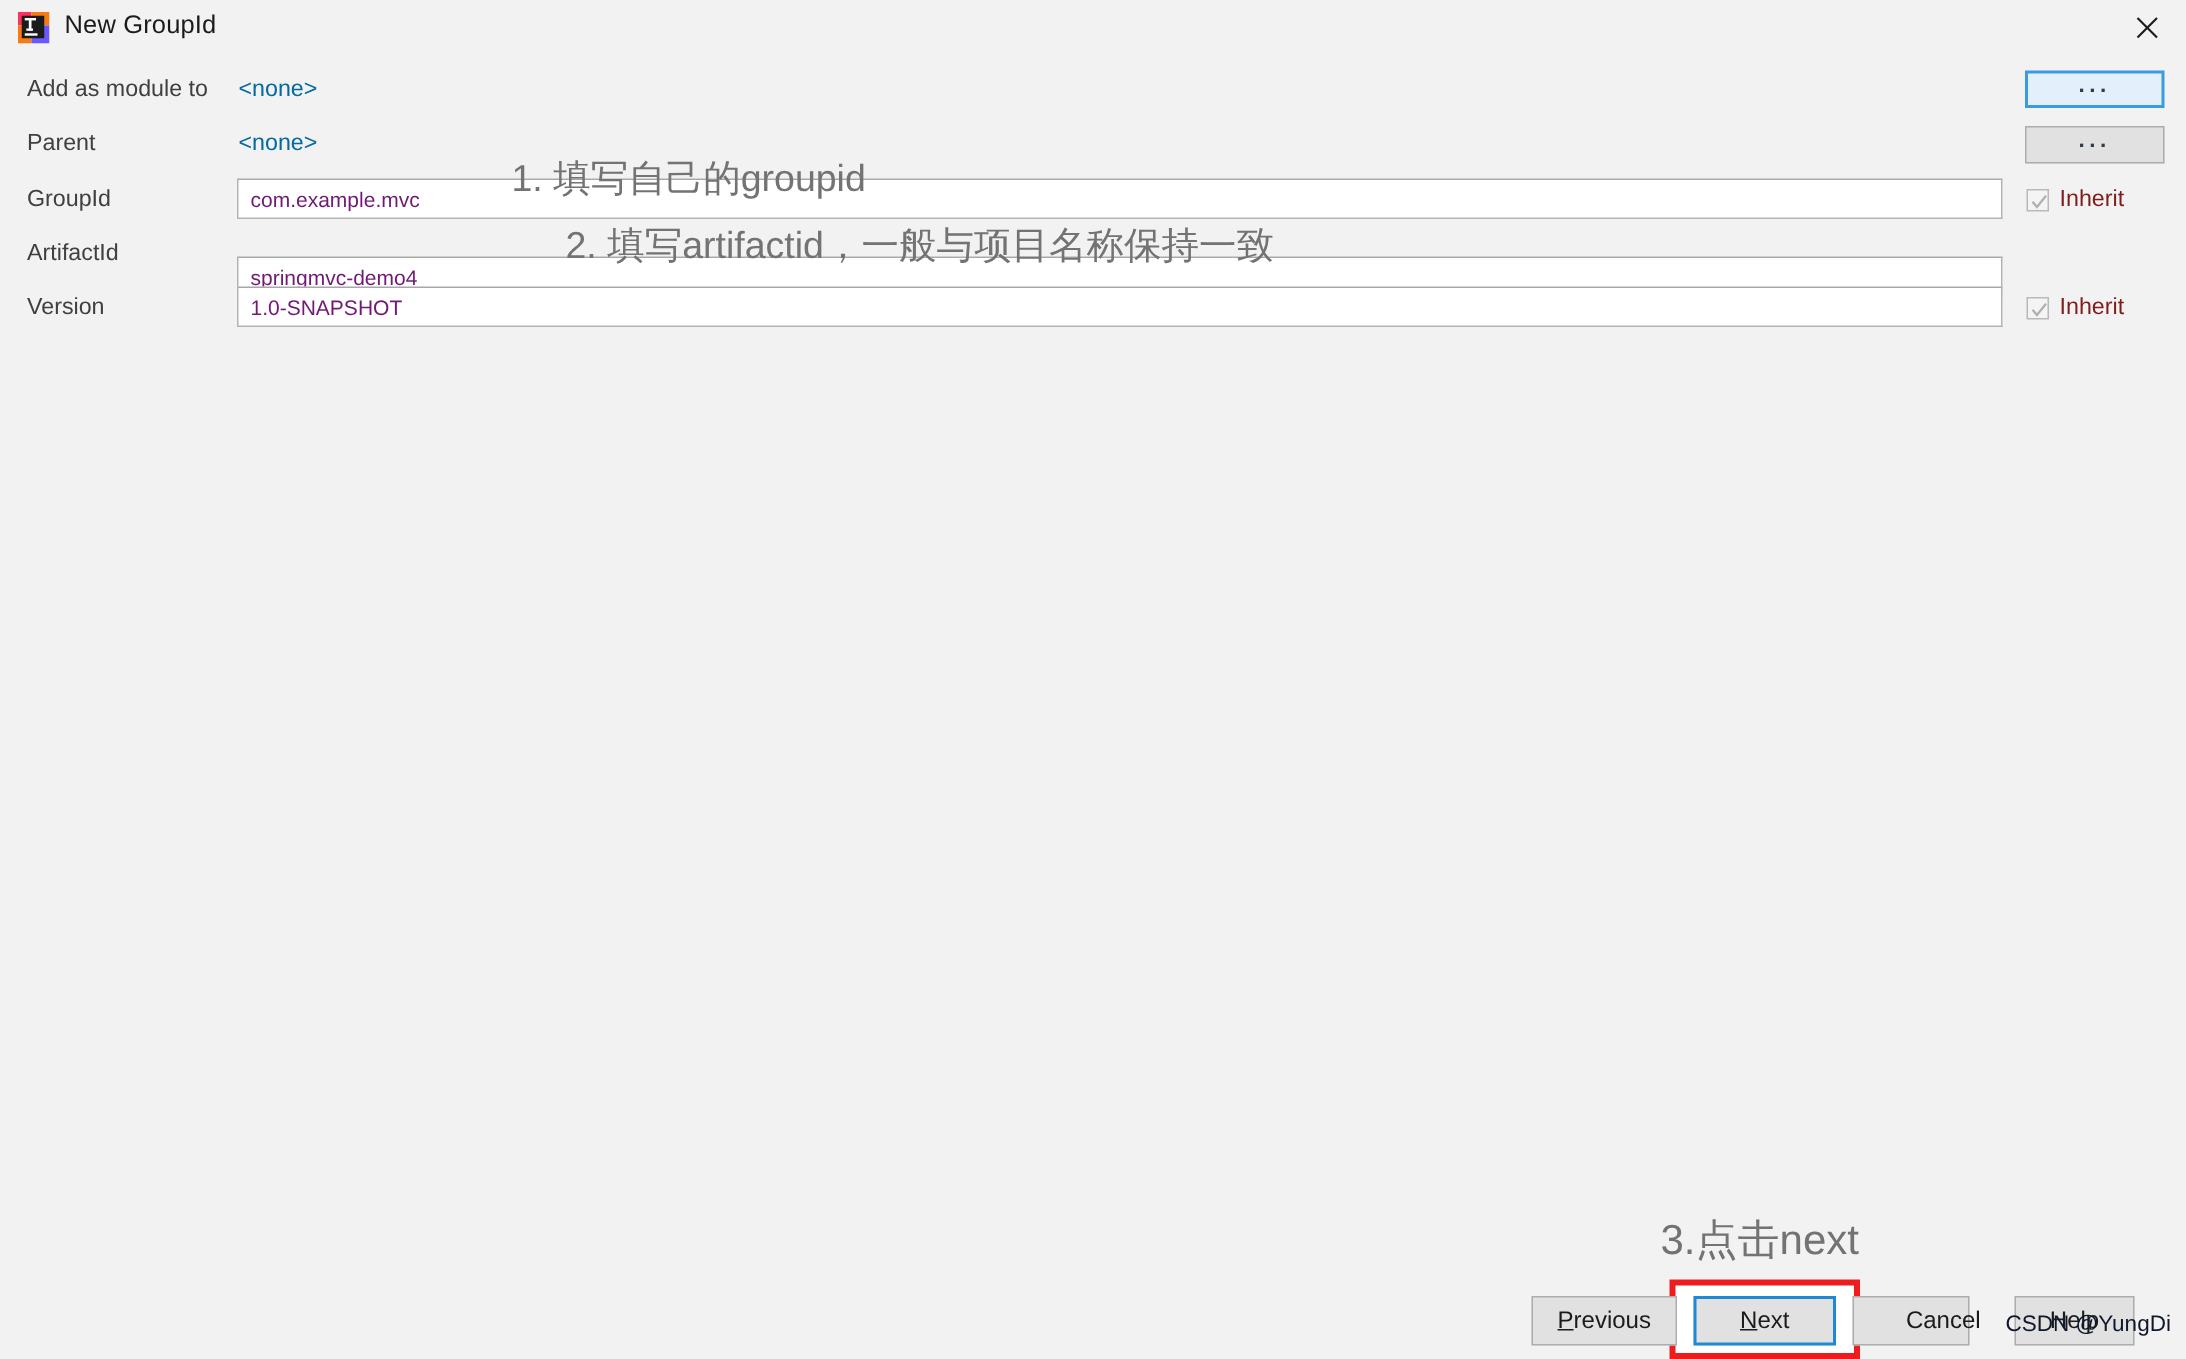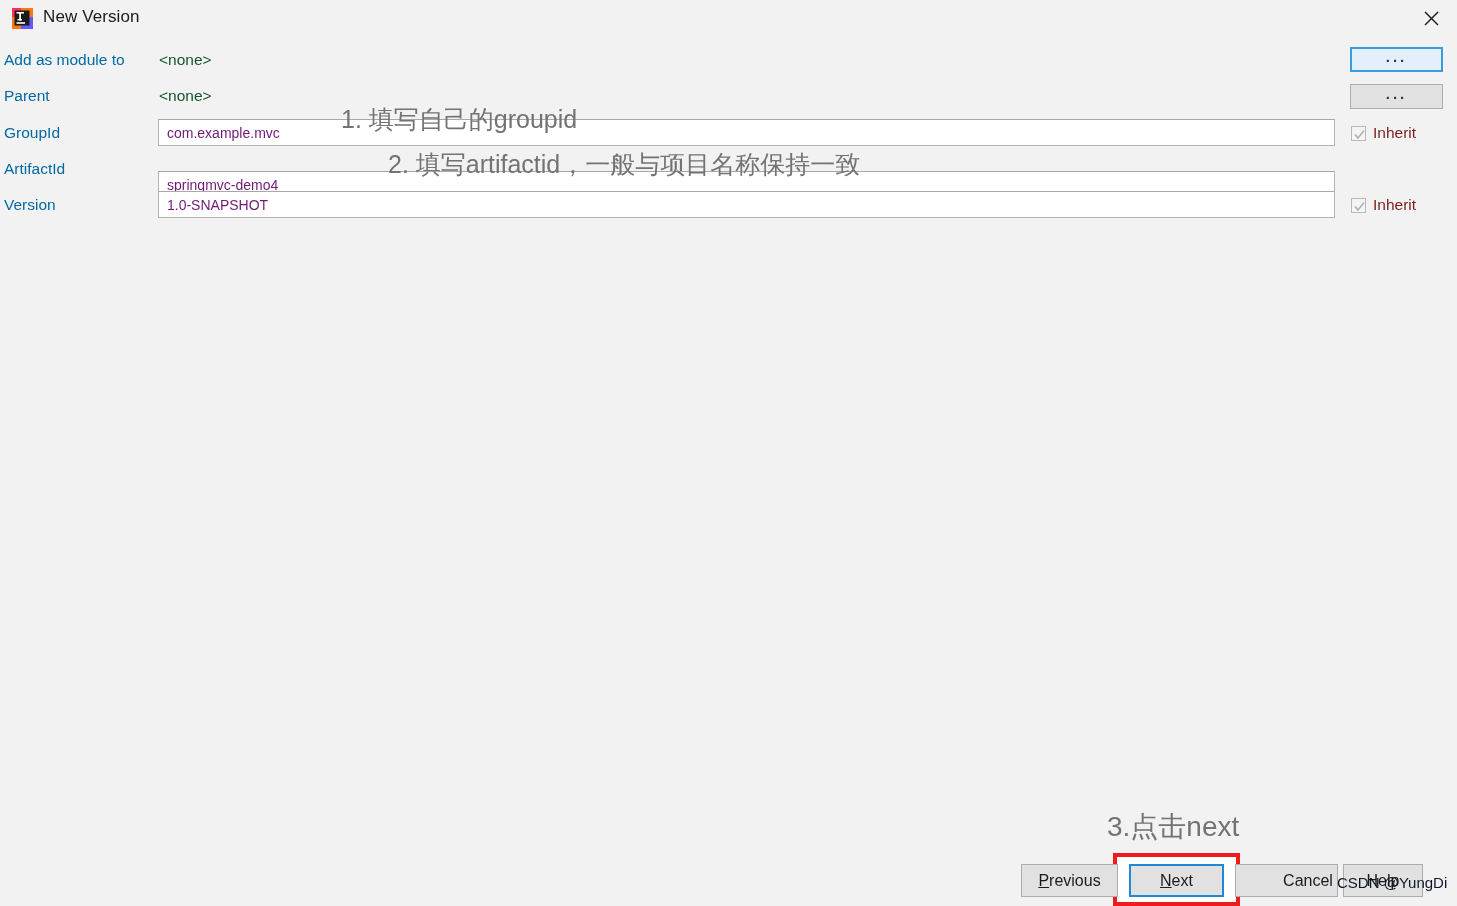--- a/index.html
+++ b/index.html
@@ -42,30 +42,30 @@
     right: 0; top: 0;
     width: 52px; height: 37px;
     display: flex; align-items: center; justify-content: center;
     cursor: default;
   }
   #close-btn svg { display: block; }
 
   
   .row-label {
     position: absolute;
-    left: 4px;
+    left: 18px;
+    font-size: 15.5px;
+    color: #404040;
+    white-space: nowrap;
+  }
+  .static-value {
+    position: absolute;
+    left: 159px;
     font-size: 15.5px;
     color: #0369a1;
-    white-space: nowrap;
-  }
-  .static-value {
-    position: absolute;
-    left: 159px;
-    font-size: 15.5px;
-    color: #14532d;
     white-space: nowrap;
   }
 
   .text-field {
     position: absolute;
     left: 158px;
     width: 1177px;
     height: 27px;
     background: #ffffff;
     border: 1px solid #b4b4b4;
@@ -140,21 +140,21 @@
   
   .annot {
     position: absolute;
     color: #737373;
     font-size: 25px;
     font-family: "Liberation Sans", "DejaVu Sans", sans-serif;
     white-space: nowrap;
     line-height: 1;
   }
   #annot-1 { left: 341px; top: 107px; }
-  #annot-2 { left: 388px; top: 152px; }
+  #annot-2 { left: 377px; top: 152px; }
   #annot-3 { left: 1107px; top: 813px; font-size: 28px; }
 
   
   .dlg-btn {
     position: absolute;
     height: 33px;
     box-sizing: border-box;
     background: #e1e1e1;
     border: 1px solid #adadad;
     display: flex;
@@ -164,21 +164,21 @@
     color: #1b1b1b;
     cursor: default;
     user-select: none;
   }
   #btn-previous { left: 1021px; top: 864px; width: 97px; }
   #btn-next {
     left: 1129px; top: 864px; width: 95px;
     border: 2px solid #1e8ad6;
     background: #e1e1e1;
   }
-  #btn-cancel { left: 1235px; top: 864px; width: 103px; padding-left: 43px; }
+  #btn-cancel { left: 1235px; top: 864px; width: 78px; padding-left: 43px; }
   #btn-help   { left: 1343px; top: 864px; width: 80px; }
   .mnemonic { text-decoration: underline; }
 
   
   #next-highlight {
     position: absolute;
     left: 1113px; top: 853px;
     width: 127px; height: 53px;
     border: 4px solid #ee1c1c;
     background: #ffffff;
@@ -205,21 +205,21 @@
       <rect x="9" y="0" width="12" height="9" fill="#f97a12"></rect>
       <rect x="0" y="9" width="9" height="12" fill="#f97a12"></rect>
       <rect x="9" y="9" width="12" height="12" fill="#6b57ff"></rect>
       <rect x="2.5" y="2.5" width="15" height="15" fill="#1b1b1b"></rect>
       <rect x="4.5" y="4" width="7.5" height="1.6" fill="#ffffff"></rect>
       <rect x="7.2" y="4" width="1.8" height="8.5" fill="#ffffff"></rect>
       <rect x="5.5" y="11" width="4.5" height="1.5" fill="#ffffff"></rect>
       <rect x="4.5" y="14.2" width="8.5" height="1.6" fill="#ffffff"></rect>
     </svg>
   </div>
-  <div id="title-text">New Version</div>
+  <div id="title-text">New GroupId</div>
   <div id="close-btn">
     <svg width="17" height="17" viewBox="0 0 17 17">
       <line x1="2" y1="2" x2="15" y2="15" stroke="#1b1b1b" stroke-width="1.4"></line>
       <line x1="15" y1="2" x2="2" y2="15" stroke="#1b1b1b" stroke-width="1.4"></line>
     </svg>
   </div>
 </div>
 
 <div class="row-label" style="top:51px">Add as module to</div>
 <div class="static-value" style="top:51px">&lt;none&gt;</div>

